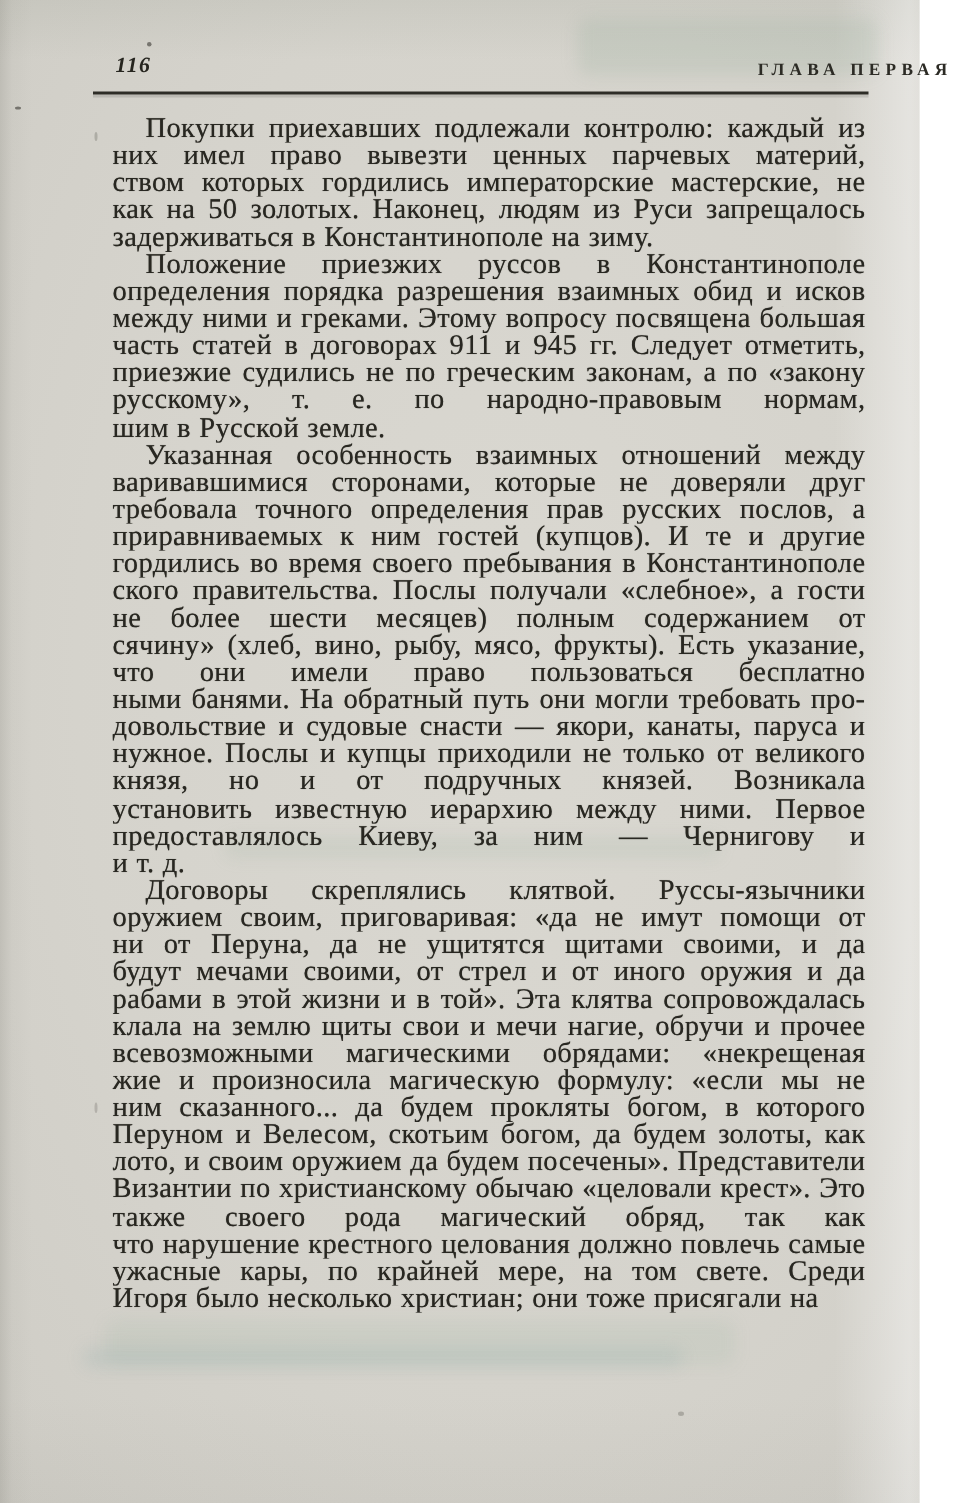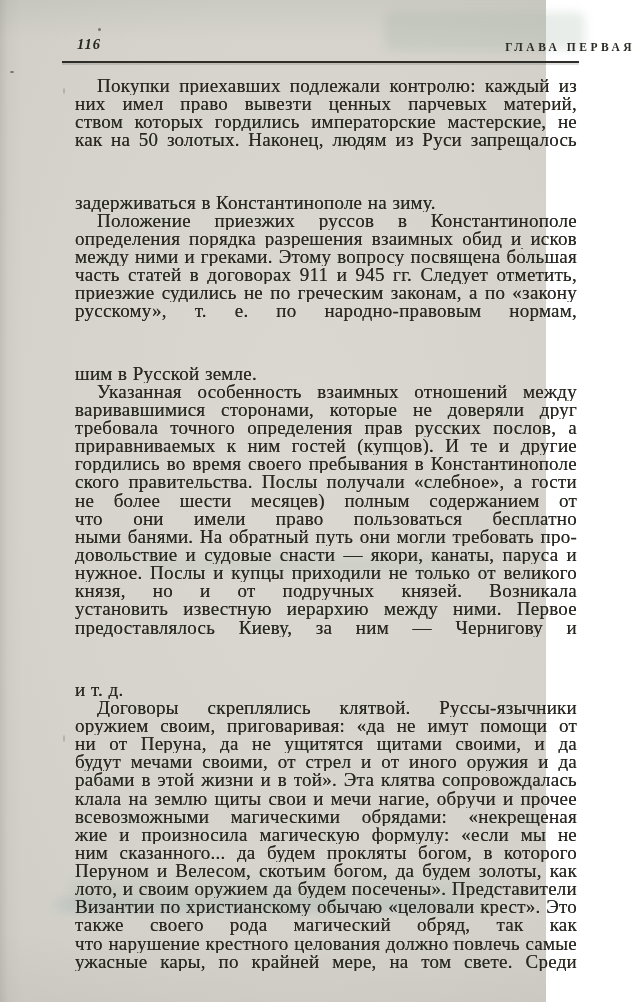--- a/index.html
+++ b/index.html
@@ -3,21 +3,21 @@
 <meta charset="utf-8">
 <style>
   html, body { margin: 0; padding: 0; }
   body {
     width: 635px; height: 1002px;
     font-family: "Liberation Serif", "DejaVu Serif", serif;
     overflow: hidden;
   }
   .page {
     position: relative;
-    width: 546px; height: 1002px;
+    width: 613px; height: 1002px;
     background:
       linear-gradient(90deg, rgba(60,60,50,0.12) 0px, rgba(60,60,50,0.03) 8px, rgba(0,0,0,0) 22px,
                       rgba(0,0,0,0) 556px, rgba(255,255,255,0.40) 606px, rgba(235,233,225,0.25) 635px),
       linear-gradient(180deg, rgba(115,125,108,0.10) 0px, rgba(0,0,0,0) 40px,
                       rgba(0,0,0,0) 930px, rgba(90,90,80,0.05) 1002px),
       radial-gradient(ellipse at 55% 45%, #dad8d1 0%, #d5d3cc 60%, #cfcdc6 100%);
   }
   
   .stain { position: absolute; filter: blur(5px); pointer-events: none; }
   .stain-a { left: 385px; top: 12px;  width: 200px; height: 38px; background: rgba(150,175,155,0.22); border-radius: 8px; }
@@ -56,21 +56,21 @@
     text-shadow: 0 0 0.5px rgba(40,39,33,0.75);
   }
   .line {
     height: 18.15px; line-height: 18.15px;
     overflow: hidden;
     text-align: justify;
     white-space: normal;
   }
   .line::after { content: ""; display: inline-block; width: 100%; }
   .line.first { text-indent: 22px; }
-  .line.last { text-align: left; margin-top: 44px; }
+  .line.last { text-align: left; }
   .line.last::after { content: none; }
 </style>
 </head>
 <body>
 
 <div class="page">
   <div class="stain stain-a"></div>
   <div class="stain stain-b"></div>
   <div class="stain stain-c"></div>
   <div class="stain stain-d"></div>
@@ -99,20 +99,21 @@
       <div class="line">приезжие судились не по греческим законам, а по «закону</div>
       <div class="line">русскому», т. е. по народно-правовым нормам, господствовав-</div>
       <div class="line last">шим в Русской земле.</div>
       <div class="line first">Указанная особенность взаимных отношений между дого-</div>
       <div class="line">варивавшимися сторонами, которые не доверяли друг другу,</div>
       <div class="line">требовала точного определения прав русских послов, а также</div>
       <div class="line">приравниваемых к ним гостей (купцов). И те и другие поль-</div>
       <div class="line">гордились во время своего пребывания в Константинополе (но</div>
       <div class="line">ского правительства. Послы получали «слебное», а гости «ме-</div>
       <div class="line">не более шести месяцев) полным содержанием от византий-</div>
+      <div class="line">сячину» (хлеб, вино, рыбу, мясо, фрукты). Есть указание,</div>
       <div class="line">что они имели право пользоваться бесплатно правительствен-</div>
       <div class="line">ными банями. На обратный путь они могли требовать про-</div>
       <div class="line">довольствие и судовые снасти — якори, канаты, паруса и все</div>
       <div class="line">нужное. Послы и купцы приходили не только от великого</div>
       <div class="line">князя, но и от подручных князей. Возникала необходимость</div>
       <div class="line">установить известную иерархию между ними. Первое место</div>
       <div class="line">предоставлялось Киеву, за ним — Чернигову и Переяславлю</div>
       <div class="line last">и т. д.</div>
       <div class="line first">Договоры скреплялись клятвой. Руссы-язычники клялись</div>
       <div class="line">оружием своим, приговаривая: «да не имут помощи от бога,</div>

